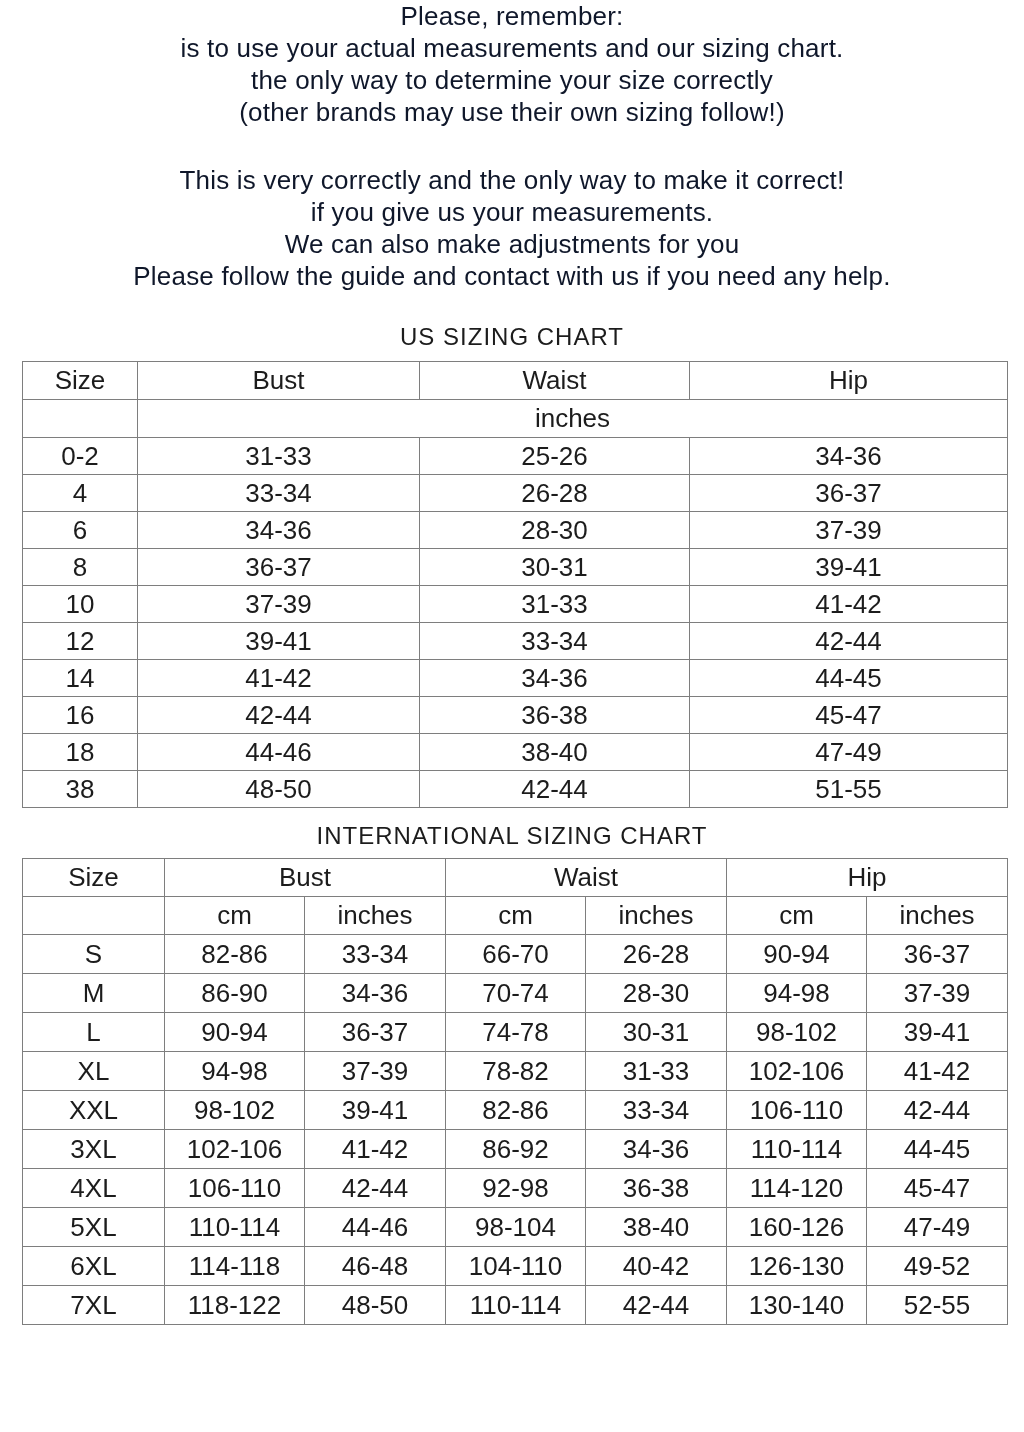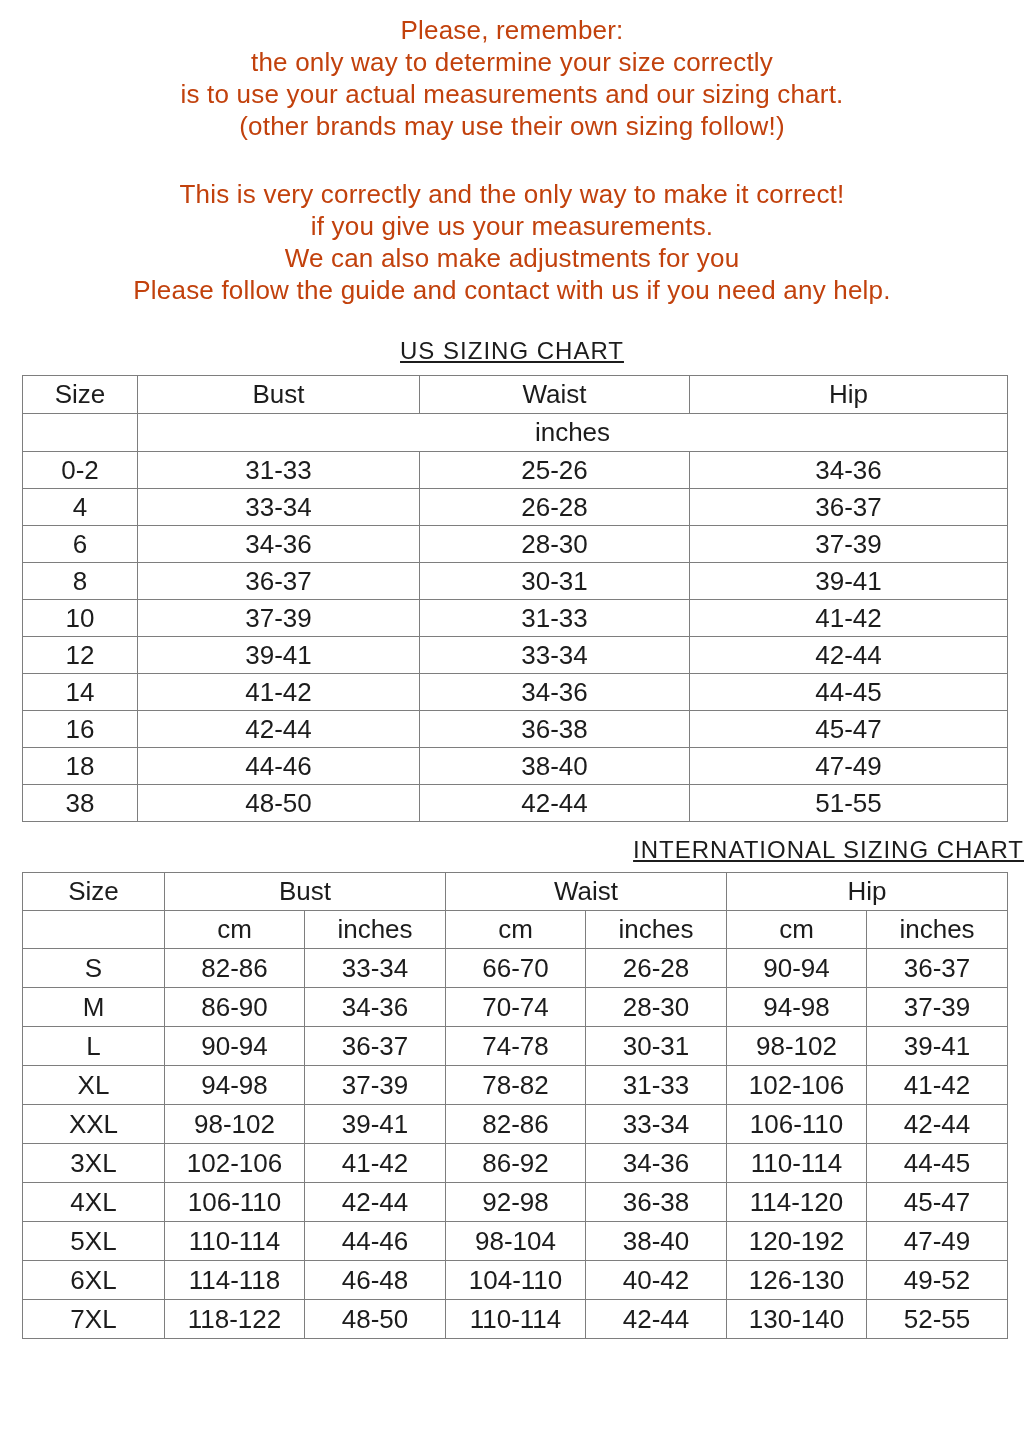--- a/index.html
+++ b/index.html
@@ -6,41 +6,39 @@
   html, body { margin: 0; padding: 0; }
   body {
     width: 1024px;
     height: 1432px;
     background: #ffffff;
     font-family: "Liberation Sans", sans-serif;
     color: #1c1c1c;
     overflow: hidden;
   }
   .intro {
-    padding-top: 14px;
     text-align: center;
-    color: #c2410c;
+    color: #0f172a;
     font-size: 26px;
     line-height: 32px;
     font-weight: 400;
     letter-spacing: 0.2px;
   }
   .intro p { margin: 0; }
   .intro p.second { margin-top: 36px; }
   .chart-title {
     text-align: center;
     font-size: 24px;
     font-weight: 400;
     letter-spacing: 1px;
     color: #1c1c1c;
     margin: 0;
-    text-decoration: underline;
   }
   .us-title   { margin-top: 31px; margin-bottom: 10px; }
-  .intl-title { margin-top: 14px; margin-bottom: 8px; text-align: right; }
+  .intl-title { margin-top: 14px; margin-bottom: 8px; }
   table {
     border-collapse: collapse;
     table-layout: fixed;
     width: 985px;
     margin-left: 22px;
     border: 1px solid #000000;
     font-size: 26px;
   }
   th, td {
     border: 1px solid #7e7e7e;
@@ -56,22 +54,22 @@
   .us-table thead tr, .intl-table thead tr { height: 38px; }
 </style>
 </head>
 <body>
 
 <main>
 
   <section class="intro">
     <p>
       <span style="display:block">Please, remember:</span>
+      <span style="display:block">is to use your actual measurements and our sizing chart.</span>
       <span style="display:block">the only way to determine your size correctly</span>
-      <span style="display:block">is to use your actual measurements and our sizing chart.</span>
       <span style="display:block">(other brands may use their own sizing follow!)</span>
     </p>
     <p class="second">
       <span style="display:block">This is very correctly and the only way to make it correct!</span>
       <span style="display:block">if you give us your measurements.</span>
       <span style="display:block">We can also make adjustments for you</span>
       <span style="display:block">Please follow the guide and contact with us if you need any help.</span>
     </p>
   </section>
 
@@ -252,21 +250,21 @@
           <td>36-38</td>
           <td>114-120</td>
           <td>45-47</td>
         </tr>
         <tr>
           <td>5XL</td>
           <td>110-114</td>
           <td>44-46</td>
           <td>98-104</td>
           <td>38-40</td>
-          <td>120-192</td>
+          <td>160-126</td>
           <td>47-49</td>
         </tr>
         <tr>
           <td>6XL</td>
           <td>114-118</td>
           <td>46-48</td>
           <td>104-110</td>
           <td>40-42</td>
           <td>126-130</td>
           <td>49-52</td>

